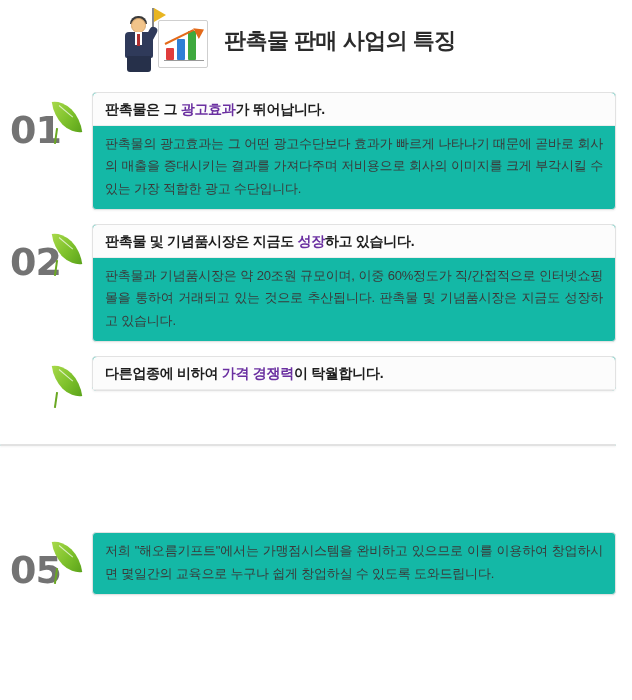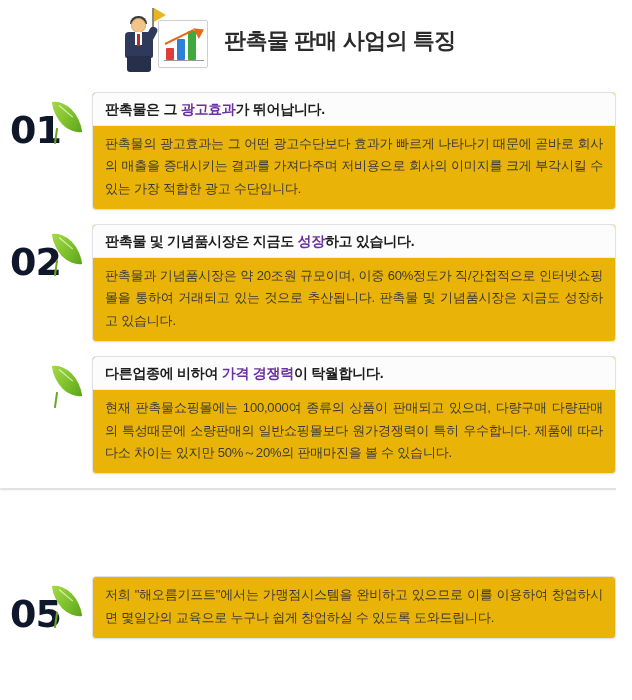--- a/index.html
+++ b/index.html
@@ -146,21 +146,21 @@
     position: relative;
     width: 92px;
     flex: 0 0 92px;
     height: 74px;
   }
   .num {
     position: absolute;
     left: 10px; top: 16px;
     font-size: 38px;
     font-weight: bold;
-    color: #0f172a;
+    color: #737373;
     font-family: "DejaVu Sans", sans-serif;
     letter-spacing: -1px;
   }
   .leaf {
     position: absolute;
     left: 52px; top: 6px;
     width: 30px; height: 48px;
   }
   .leaf .blade {
     position: absolute;
@@ -183,21 +183,21 @@
     left: 3px; top: 30px;
     width: 2px; height: 16px;
     background: #6aa822;
     transform: rotate(8deg);
   }
 
   .card {
     position: relative;
     flex: 1 1 auto;
     margin-right: 16px;
-    background: #eab308;
+    background: #14b8a6;
     border: 1px solid #e2e2e2;
     border-radius: 4px;
     padding: 0;
     box-shadow: 0 1px 2px rgba(0,0,0,0.05);
   }
   .card-head {
     padding: 8px 12px 6px 12px;
     font-size: 14px;
     font-weight: bold;
     color: #1d1d1d;
@@ -289,21 +289,20 @@
         <div class="leaf">
           <div class="blade"></div>
             <div class="vein"></div>
             <div class="stem"></div>
         </div>
       </div>
       <div class="card">
         <div class="card-head">
           <span>다른업종에 비하여 </span><span class="hl">가격 경쟁력</span><span>이 탁월합니다.</span>
         </div>
-        <div class="card-body">현재 판촉물쇼핑몰에는 100,000여 종류의 상품이 판매되고 있으며, 다량구매 다량판매의 특성때문에 소량판매의 일반쇼핑몰보다 원가경쟁력이 특히 우수합니다. 제품에 따라 다소 차이는 있지만 50%～20%의 판매마진을 볼 수 있습니다.</div>
       </div>
     </div>
 
     <div class="item">
       <div class="card">
       </div>
     </div>
 
     <div class="item">
       <div class="num-wrap">

